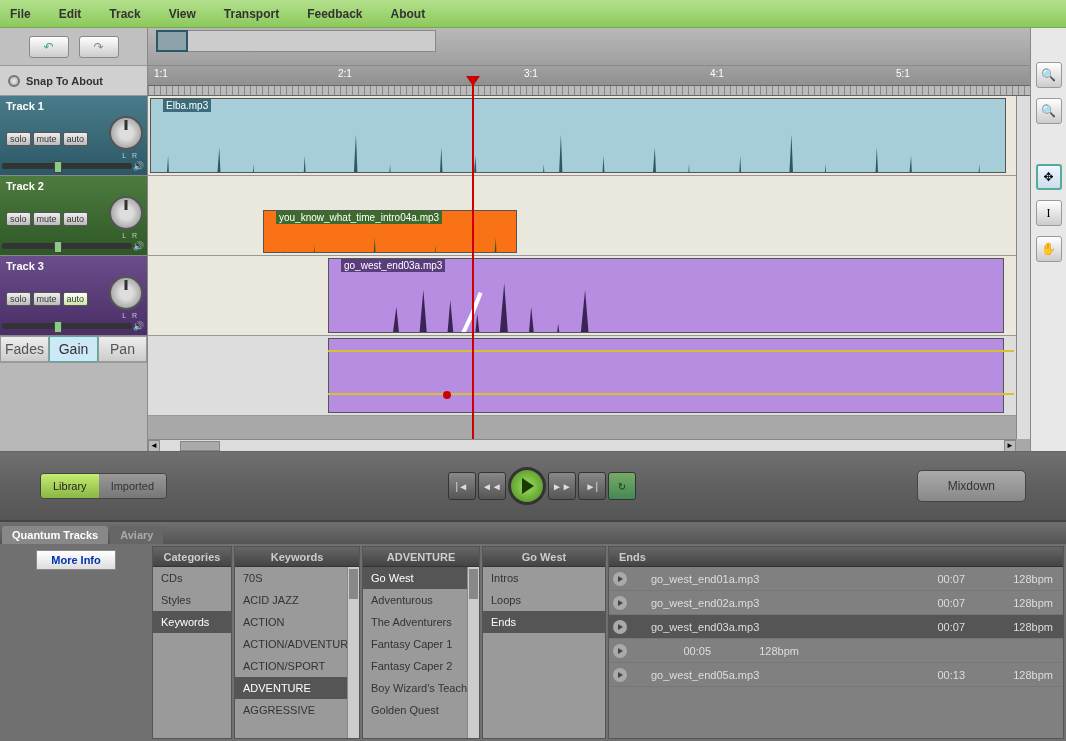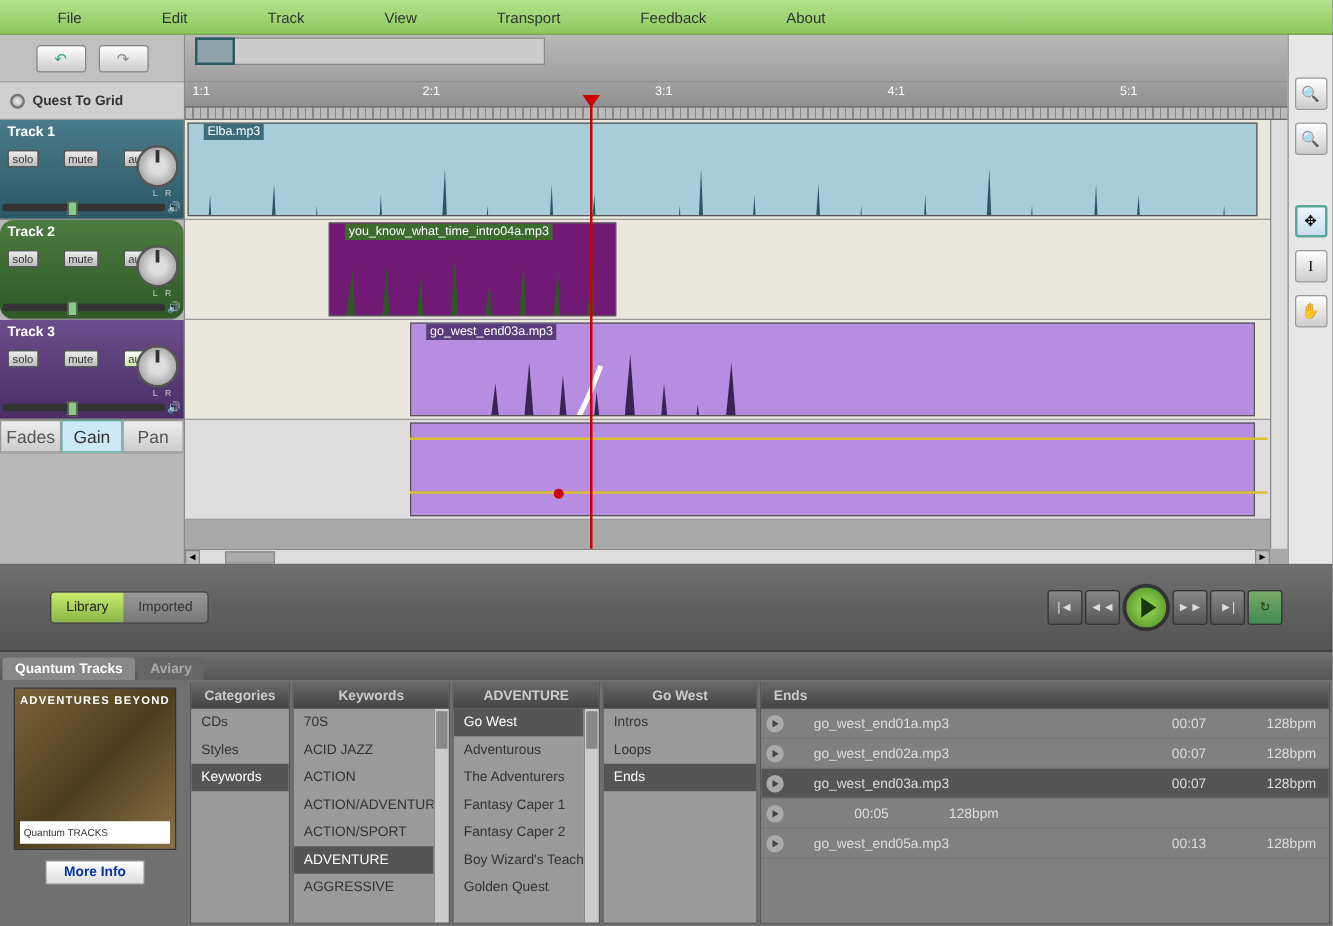--- a/index.html
+++ b/index.html
@@ -1,42 +1,42 @@
 <!DOCTYPE html>
 <html><head>
 <meta charset="utf-8">
 <style>
 * { box-sizing: border-box; margin: 0; padding: 0; font-family: Arial, sans-serif; }
 body { width: 1066px; height: 741px; background: #808080; overflow: hidden; display: flex; flex-direction: column; }
 
 
 .menubar { height: 28px; background: linear-gradient(#b3e08c, #8cc95c); display: flex; align-items: center; padding: 0 10px; gap: 28px; border-bottom: 1px solid #77a84c; }
-.menubar span { font-size: 12px; font-weight: normal; color: #333; cursor: pointer; margin-left: 36px; }
+.menubar span { font-size: 12px; font-weight: bold; color: #333; cursor: pointer; }
 
 
 .workspace { flex: 0 0 auto; display: flex; background: #aaa; height: 424px; position: relative; border-bottom: 1px solid #666;}
 .left-panel { width: 148px; background: #b8b8b8; border-right: 1px solid #888; display: flex; flex-direction: column; }
 .timeline-area { flex: 1; position: relative; background: #a8a8a8; overflow: hidden; }
 .right-tools { width: 36px; background: #e8e8e8; border-left: 1px solid #888; display: flex; flex-direction: column; align-items: center; gap: 10px; padding-top: 34px; }
 
 
 .top-btns { height: 38px; display: flex; justify-content: center; align-items: center; gap: 10px; background: #c0c0c0; border-bottom: 1px solid #999; }
 .icon-btn { width: 40px; height: 22px; background: linear-gradient(#fefefe,#ccc); border: 1px solid #888; border-radius: 3px; display:flex; align-items:center; justify-content:center; cursor:pointer; font-size: 12px; color:#3a7; }
 
 
 .snap-bar { height: 30px; display: flex; align-items: center; padding: 0 8px; gap: 6px; background: #d0d0d0; border-bottom: 1px solid #999; font-size: 11px; font-weight: bold; color: #333; }
 .snap-bar .radio { width: 12px; height: 12px; border-radius: 50%; border: 2px solid #777; background: radial-gradient(#eee,#aaa); }
 
 
 .track-header { height: 80px; border-bottom: 1px solid #888; padding: 2px; position: relative; }
 .track-header.t1 { background: linear-gradient(#4a7b8a,#2c5866); color:#fff; }
-.track-header.t2 { background: linear-gradient(#4d7b3f,#2e5826); color:#fff;border-radius:11px; }
+.track-header.t2 { background: linear-gradient(#4d7b3f,#2e5826); color:#fff; }
 .track-header.t3 { background: linear-gradient(#6a4d8a,#4a2e66); color:#fff; }
 .track-title { font-size: 11px; font-weight: bold; padding: 2px 4px; }
-.track-btns { display: flex; gap: 20px; padding: 2px 4px; margin-top:4px;}
+.track-btns { display: flex; gap: 2px; padding: 2px 4px; margin-top:16px;}
 .track-btns button { font-size: 9px; padding: 1px 3px; background: linear-gradient(#eee,#bbb); border: 1px solid #555; border-radius: 2px; cursor:pointer; color:#333;}
 .track-btns button.active { background: linear-gradient(#fff,#cde8a0); }
 .track-bottom { position: absolute; bottom: 2px; left: 2px; right: 2px; height: 14px; display:flex; align-items:center; gap:2px;}
 .vol-slider { flex:1; height: 6px; background:#333; border-radius:2px; position:relative; }
 .vol-slider::after{content:'';position:absolute;width:6px;height:10px;background:#8c8;top:-2px;left:40%;border:1px solid #444;}
 .pan-knob { position:absolute; right:4px; top:20px; width:34px;height:34px;border-radius:50%;background:radial-gradient(#ddd 30%,#888);border:2px solid #555; }
 .pan-knob::after{content:'';position:absolute;width:3px;height:10px;background:#333;left:50%;top:2px;transform:translateX(-50%);}
 .lr-label{position:absolute;font-size:7px;color:#ccc;right:10px;top:56px;}
 
 
@@ -57,21 +57,21 @@
 .playhead::before{content:'';position:absolute;top:-8px;left:-6px;border-left:7px solid transparent;border-right:7px solid transparent;border-top:10px solid #c00;}
 
 
 .tracks-lane { position:absolute; top:68px; left:0; right:14px; bottom:12px; }
 .lane { height:80px; border-bottom:1px solid #999; position:relative; background:#eae8dc; }
 .lane.auto-lane{height:80px;background:#ddd;}
 .clip { position:absolute; top:2px; bottom:2px; border:1px solid #555; overflow:hidden; }
 .clip-label{position:absolute;top:0;left:12px;font-size:10px;padding:1px 3px;color:#fff;}
 .clip.c1{left:2px;width:856px;background:#a6cdd8;}
 .clip.c1 .clip-label{background:#3a6c7c;}
-.clip.c2{left:115px;width:230px;background:#701a75;}
+.clip.c2{left:115px;width:254px;background:#f97316;margin-top:32px;}
 .clip.c2 .clip-label{background:#3d6b2e;}
 .clip.c3{left:180px;width:676px;background:#b68de0;}
 .clip.c3 .clip-label{background:#5a3d7c;}
 .waveform{position:absolute;left:0;right:0;top:14px;bottom:0;}
 .auto-line{position:absolute;left:180px;right:2px;height:2px;background:#d8c030;top:14px;}
 .auto-line2{position:absolute;left:180px;right:2px;height:2px;background:#d8c030;bottom:20px;}
 .auto-clip{position:absolute;left:180px;width:676px;top:2px;bottom:2px;background:#b68de0;border:1px solid #555;}
 .auto-dot{position:absolute;width:8px;height:8px;border-radius:50%;background:#c00;bottom:16px;left:295px;}
 
 
@@ -146,21 +146,21 @@
 </div>
 
 <div class="workspace">
   <div class="left-panel">
     <div class="top-btns">
       <div class="icon-btn">↶</div>
       <div class="icon-btn" style="color:#888">↷</div>
     </div>
     <div class="snap-bar">
       <div class="radio"></div>
-      <span>Quest To Grid</span>
+      <span>Snap To About</span>
     </div>
 
     <div class="track-header t1">
       <div class="track-title">Track 1</div>
       <div class="track-btns">
         <button>solo</button>
         <button>mute</button>
         <button>auto</button>
       </div>
       <div class="pan-knob"></div>
@@ -285,33 +285,30 @@
     <button>Imported</button>
   </div>
   <div class="transport-ctl">
     <div class="t-btn">|◄</div>
     <div class="t-btn">◄◄</div>
     <div class="play-btn"></div>
     <div class="t-btn">►►</div>
     <div class="t-btn">►|</div>
     <div class="t-btn" style="background:linear-gradient(#7a6,#485);color:#1a3808">↻</div>
   </div>
+  <button class="mixdown-btn">Mixdown</button>
 </div>
 
 <div class="lib-tabs">
   <span class="active">Quantum Tracks</span>
   <span>Aviary</span>
 </div>
 
 <div class="library">
   <div class="lib-col art">
-    <div class="album">
-      <div class="album-title">ADVENTURES BEYOND</div>
-      <div class="album-logo">Quantum TRACKS</div>
-    </div>
     <button class="more-info-btn">More Info</button>
   </div>
 
   <div class="lib-col c1">
     <div class="col-header">Categories</div>
     <div class="col-body">
       <div class="list-item">CDs</div>
       <div class="list-item">Styles</div>
       <div class="list-item selected">Keywords</div>
     </div>

